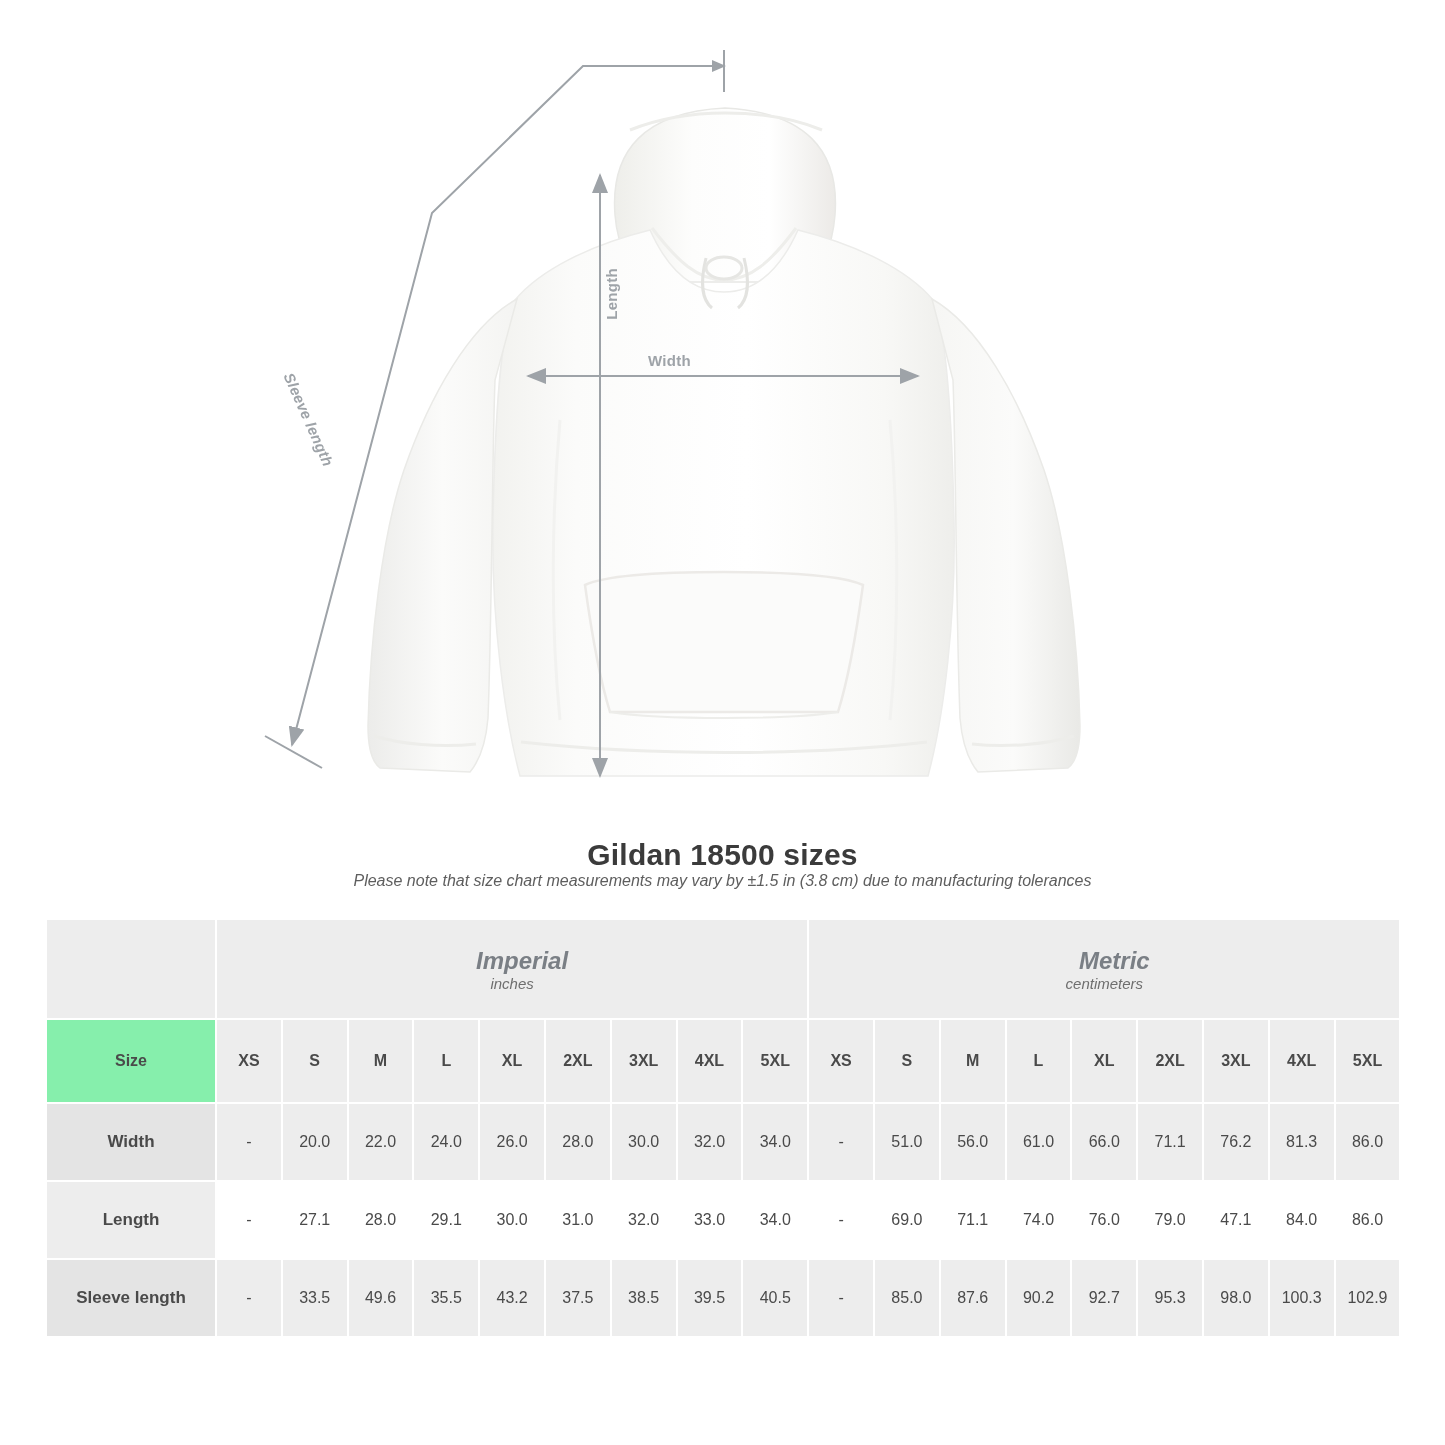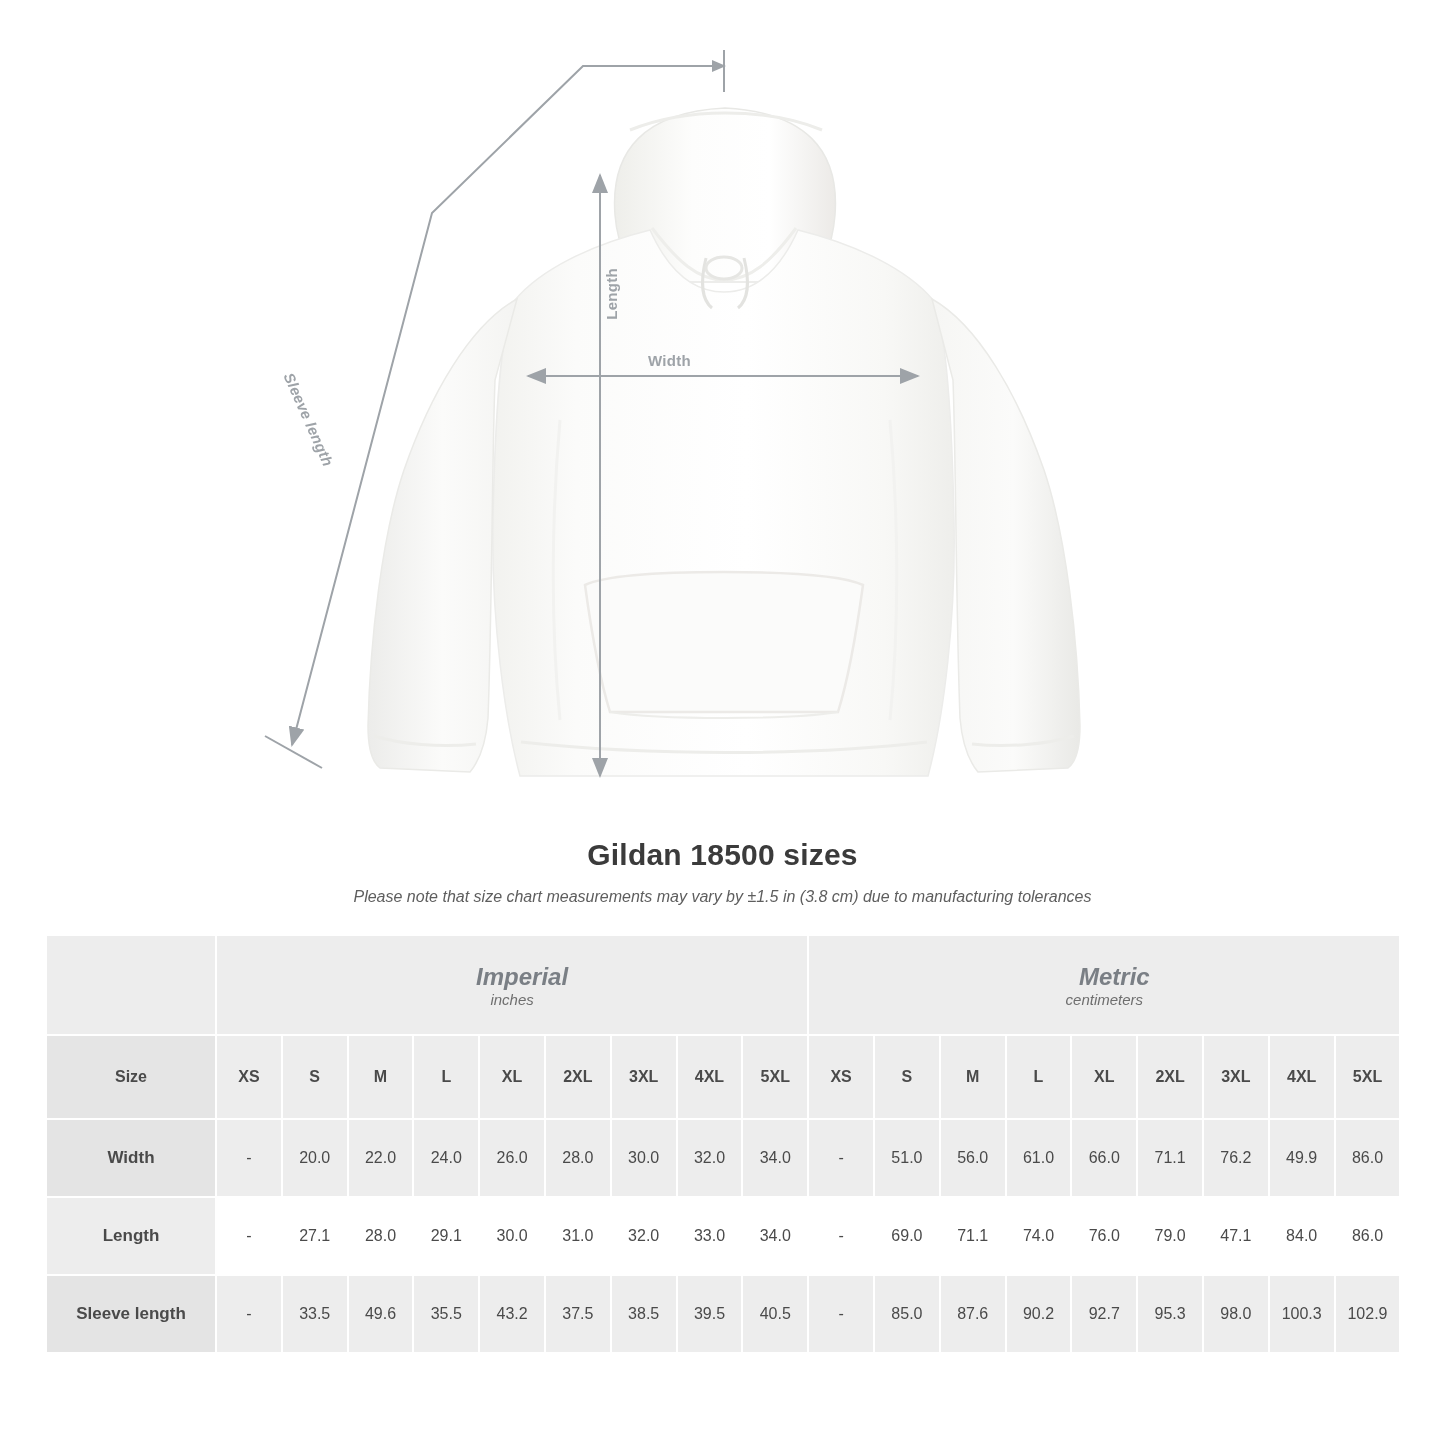--- a/index.html
+++ b/index.html
@@ -66,21 +66,21 @@
   .chart-title {
     font-size: 30px;
     font-weight: bold;
     color: #3b3b3b;
     letter-spacing: .2px;
   }
   .chart-note {
     font-size: 16px;
     font-style: italic;
     color: #5e5e5e;
-    margin-top: 16px;
+    margin-top: 0;
   }
 
   
   .table-wrap {
     margin: 28px 45px 0 45px;
   }
   table.size-table {
     border-collapse: collapse;
     width: 1355px;
     table-layout: fixed;
@@ -111,21 +111,21 @@
     color: #6e6e6e;
   }
   .head-row td {
     height: 80px;
     font-weight: bold;
     font-size: 17px;
     color: #3c3c3c;
     background: #ffffff;
   }
   .head-row td.row-label {
-    background: #e5e5e5;
+    background: #86efac;
   }
   .data-row td {
     height: 74px;
   }
   .data-row td.row-label {
     font-weight: bold;
     font-size: 17px;
     background: #ededed;
   }
   .data-row td.cell {
@@ -328,21 +328,21 @@
           <td class="cell">30.0</td>
           <td class="cell">32.0</td>
           <td class="cell">34.0</td>
           <td class="cell">-</td>
           <td class="cell">51.0</td>
           <td class="cell">56.0</td>
           <td class="cell">61.0</td>
           <td class="cell">66.0</td>
           <td class="cell">71.1</td>
           <td class="cell">76.2</td>
-          <td class="cell">49.9</td>
+          <td class="cell">81.3</td>
           <td class="cell">86.0</td>
         </tr>
 
         <tr class="data-row">
           <td class="row-label">Length</td>
           <td class="cell">-</td>
           <td class="cell">27.1</td>
           <td class="cell">28.0</td>
           <td class="cell">29.1</td>
           <td class="cell">30.0</td>

